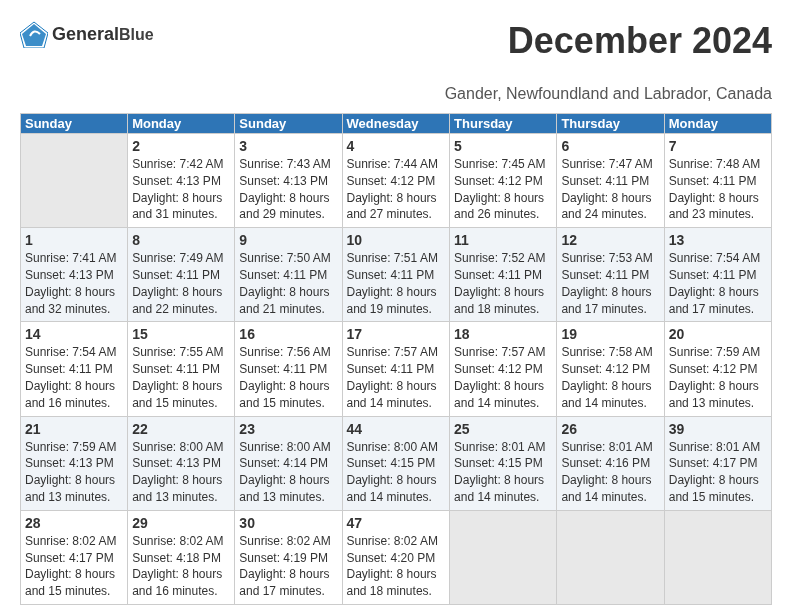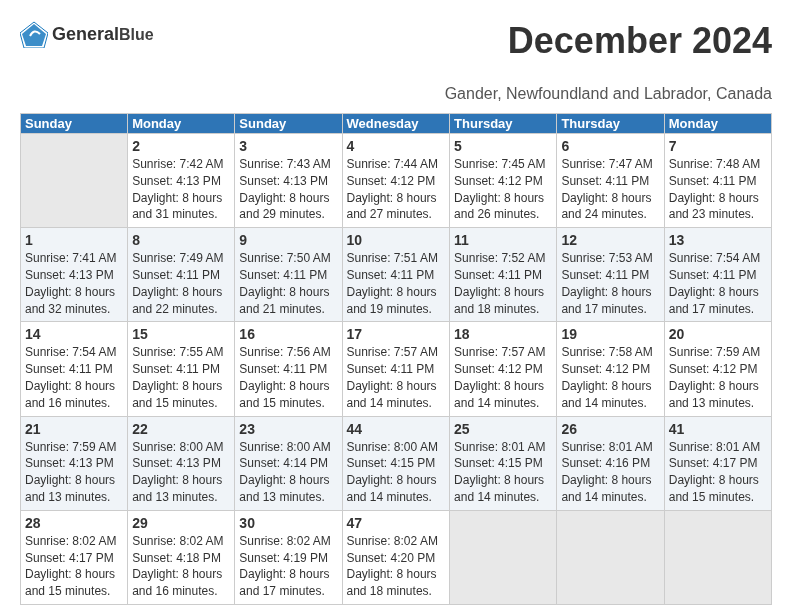--- a/index.html
+++ b/index.html
@@ -231,21 +231,21 @@
         </td>
         <td>
           <span class="day-number">25</span>
           <div class="day-info">Sunrise: 8:01 AM<br>Sunset: 4:15 PM<br>Daylight: 8 hours and 14 minutes.</div>
         </td>
         <td>
           <span class="day-number">26</span>
           <div class="day-info">Sunrise: 8:01 AM<br>Sunset: 4:16 PM<br>Daylight: 8 hours and 14 minutes.</div>
         </td>
         <td>
-          <span class="day-number">41</span>
+          <span class="day-number">39</span>
           <div class="day-info">Sunrise: 8:01 AM<br>Sunset: 4:17 PM<br>Daylight: 8 hours and 15 minutes.</div>
         </td>
       </tr>
       <tr>
         <td>
           <span class="day-number">28</span>
           <div class="day-info">Sunrise: 8:02 AM<br>Sunset: 4:17 PM<br>Daylight: 8 hours and 15 minutes.</div>
         </td>
         <td>
           <span class="day-number">29</span>

